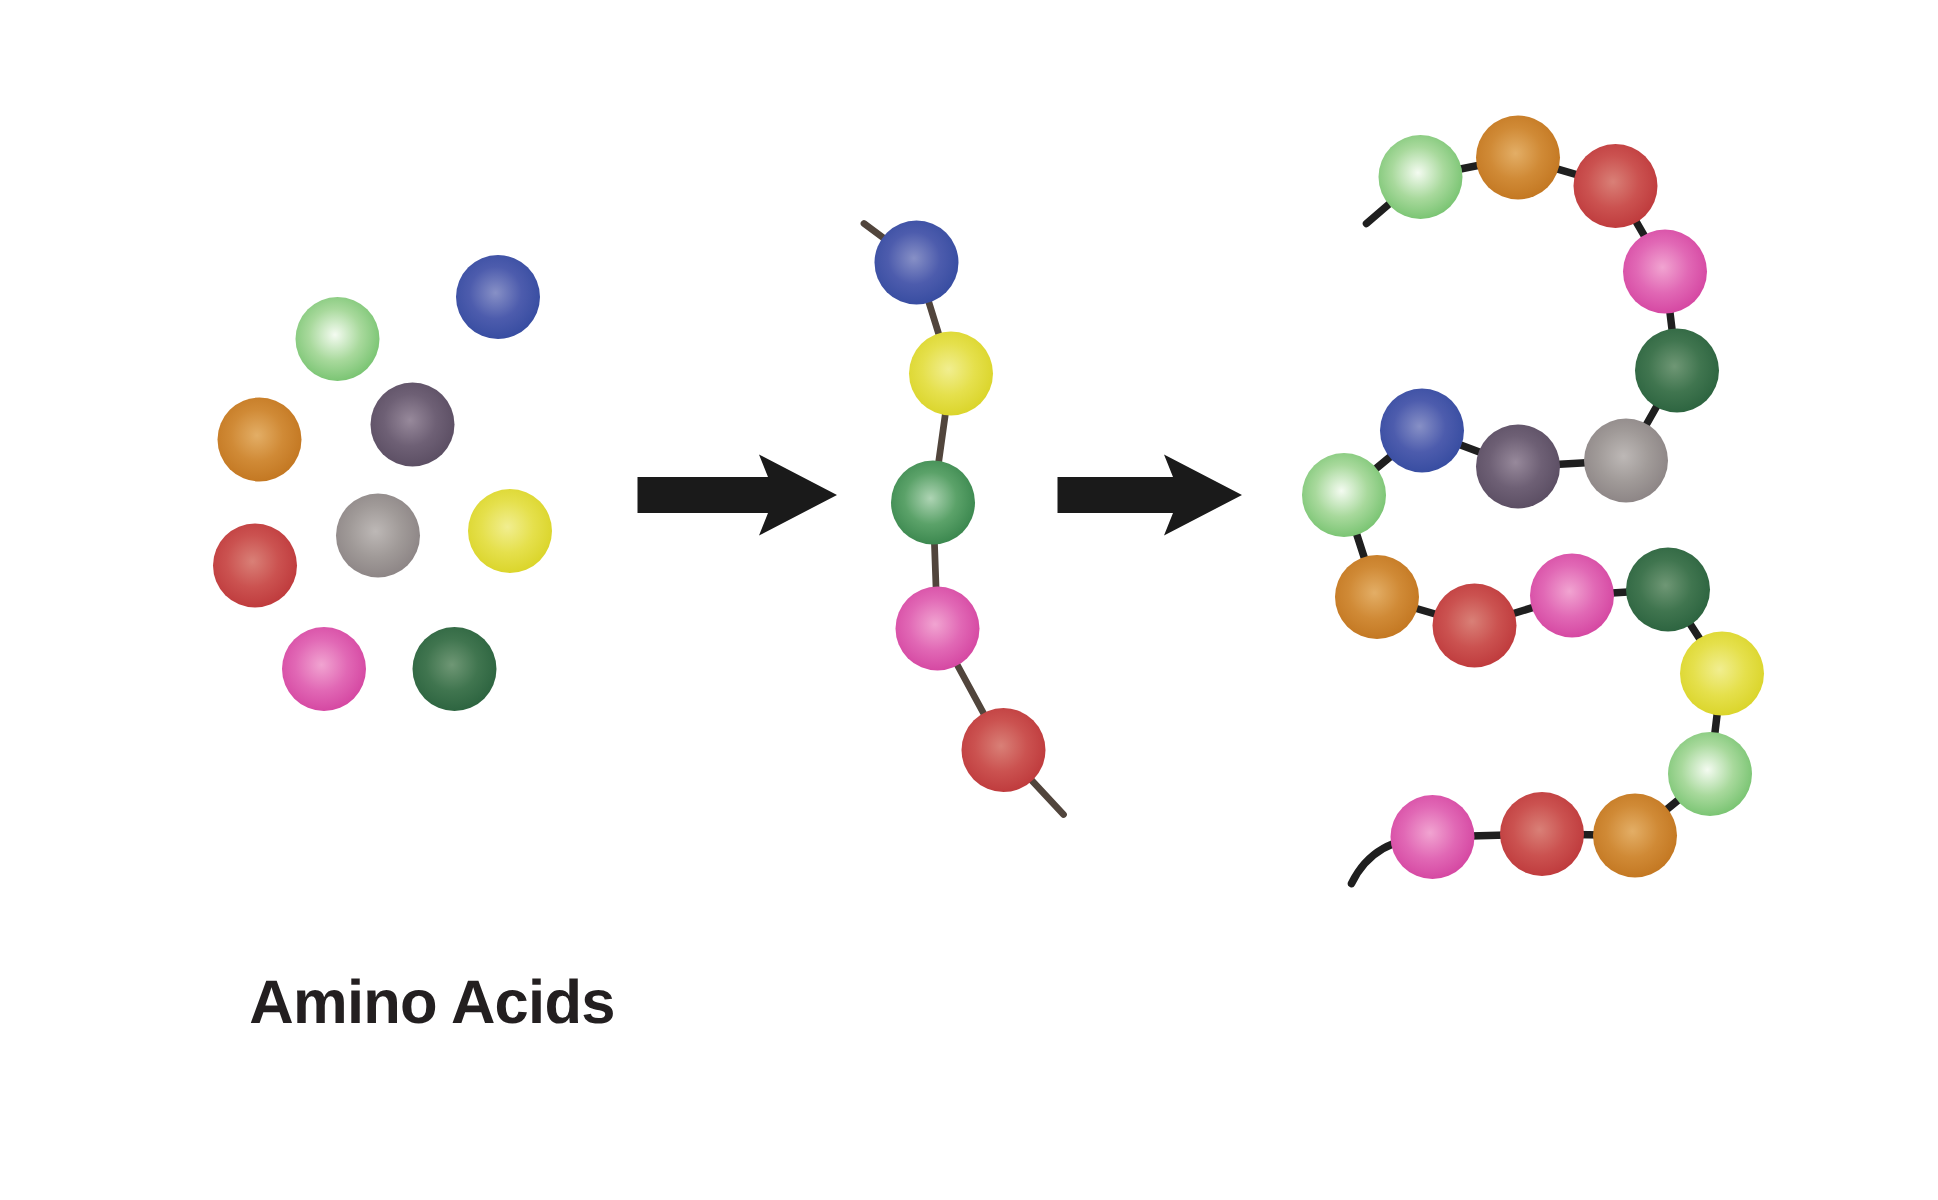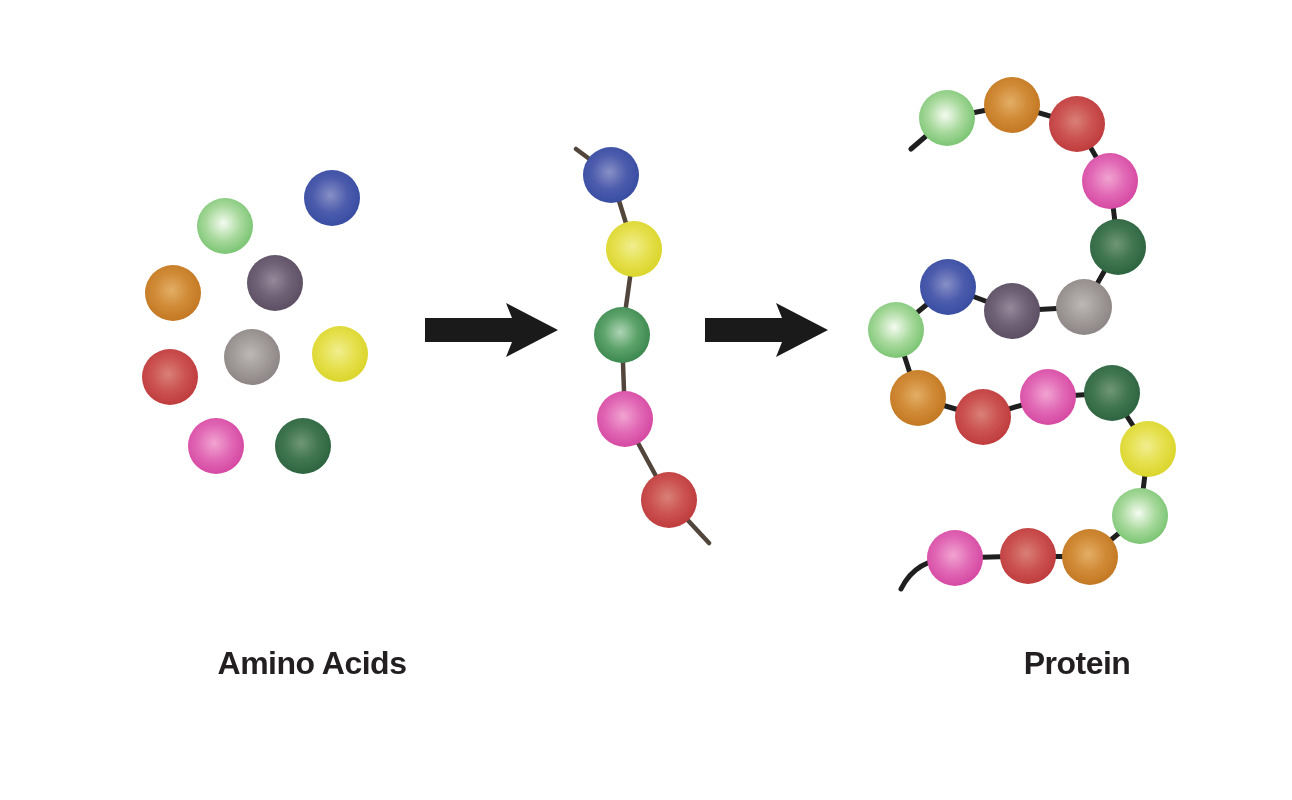--- a/index.html
+++ b/index.html
@@ -22,26 +22,25 @@
     width: 1292px;
     height: 800px;
     display: block;
   }
   .stage-label {
     position: absolute;
     top: 646px;
     transform: translateX(-50%);
     font-family: "Liberation Sans", sans-serif;
     font-weight: bold;
-    font-size: 32px;
+    font-size: 41px;
     line-height: 1.1;
     letter-spacing: -0.5px;
     color: #231f20;
     white-space: nowrap;
-    margin-left: 24px;
   }
   #label-amino   { left: 288px; }
   #label-peptide { left: 654px; }
   #label-protein { left: 1053px; }
 </style>
 </head>
 <body>
 
 <div class="canvas">
   <svg id="diagram-svg" viewBox="0 0 1292 800" xmlns="http://www.w3.org/2000/svg">
@@ -135,14 +134,13 @@
         <circle cx="1112" cy="393" r="28" fill="url(#g-darkgreen)"></circle>
         <circle cx="1148" cy="449" r="28" fill="url(#g-yellow)"></circle>
         <circle cx="1140" cy="516" r="28" fill="url(#g-lightgreen)"></circle>
         <circle cx="1090" cy="557" r="28" fill="url(#g-orange)"></circle>
         <circle cx="1028" cy="556" r="28" fill="url(#g-red)"></circle>
         <circle cx="955" cy="558" r="28" fill="url(#g-pink)"></circle>
       </g>
     </svg>
 
   <div class="stage-label" id="label-amino">Amino Acids</div>
-  <div class="stage-label" id="label-protein">Protein</div>
 </div>
 
 </body></html>

